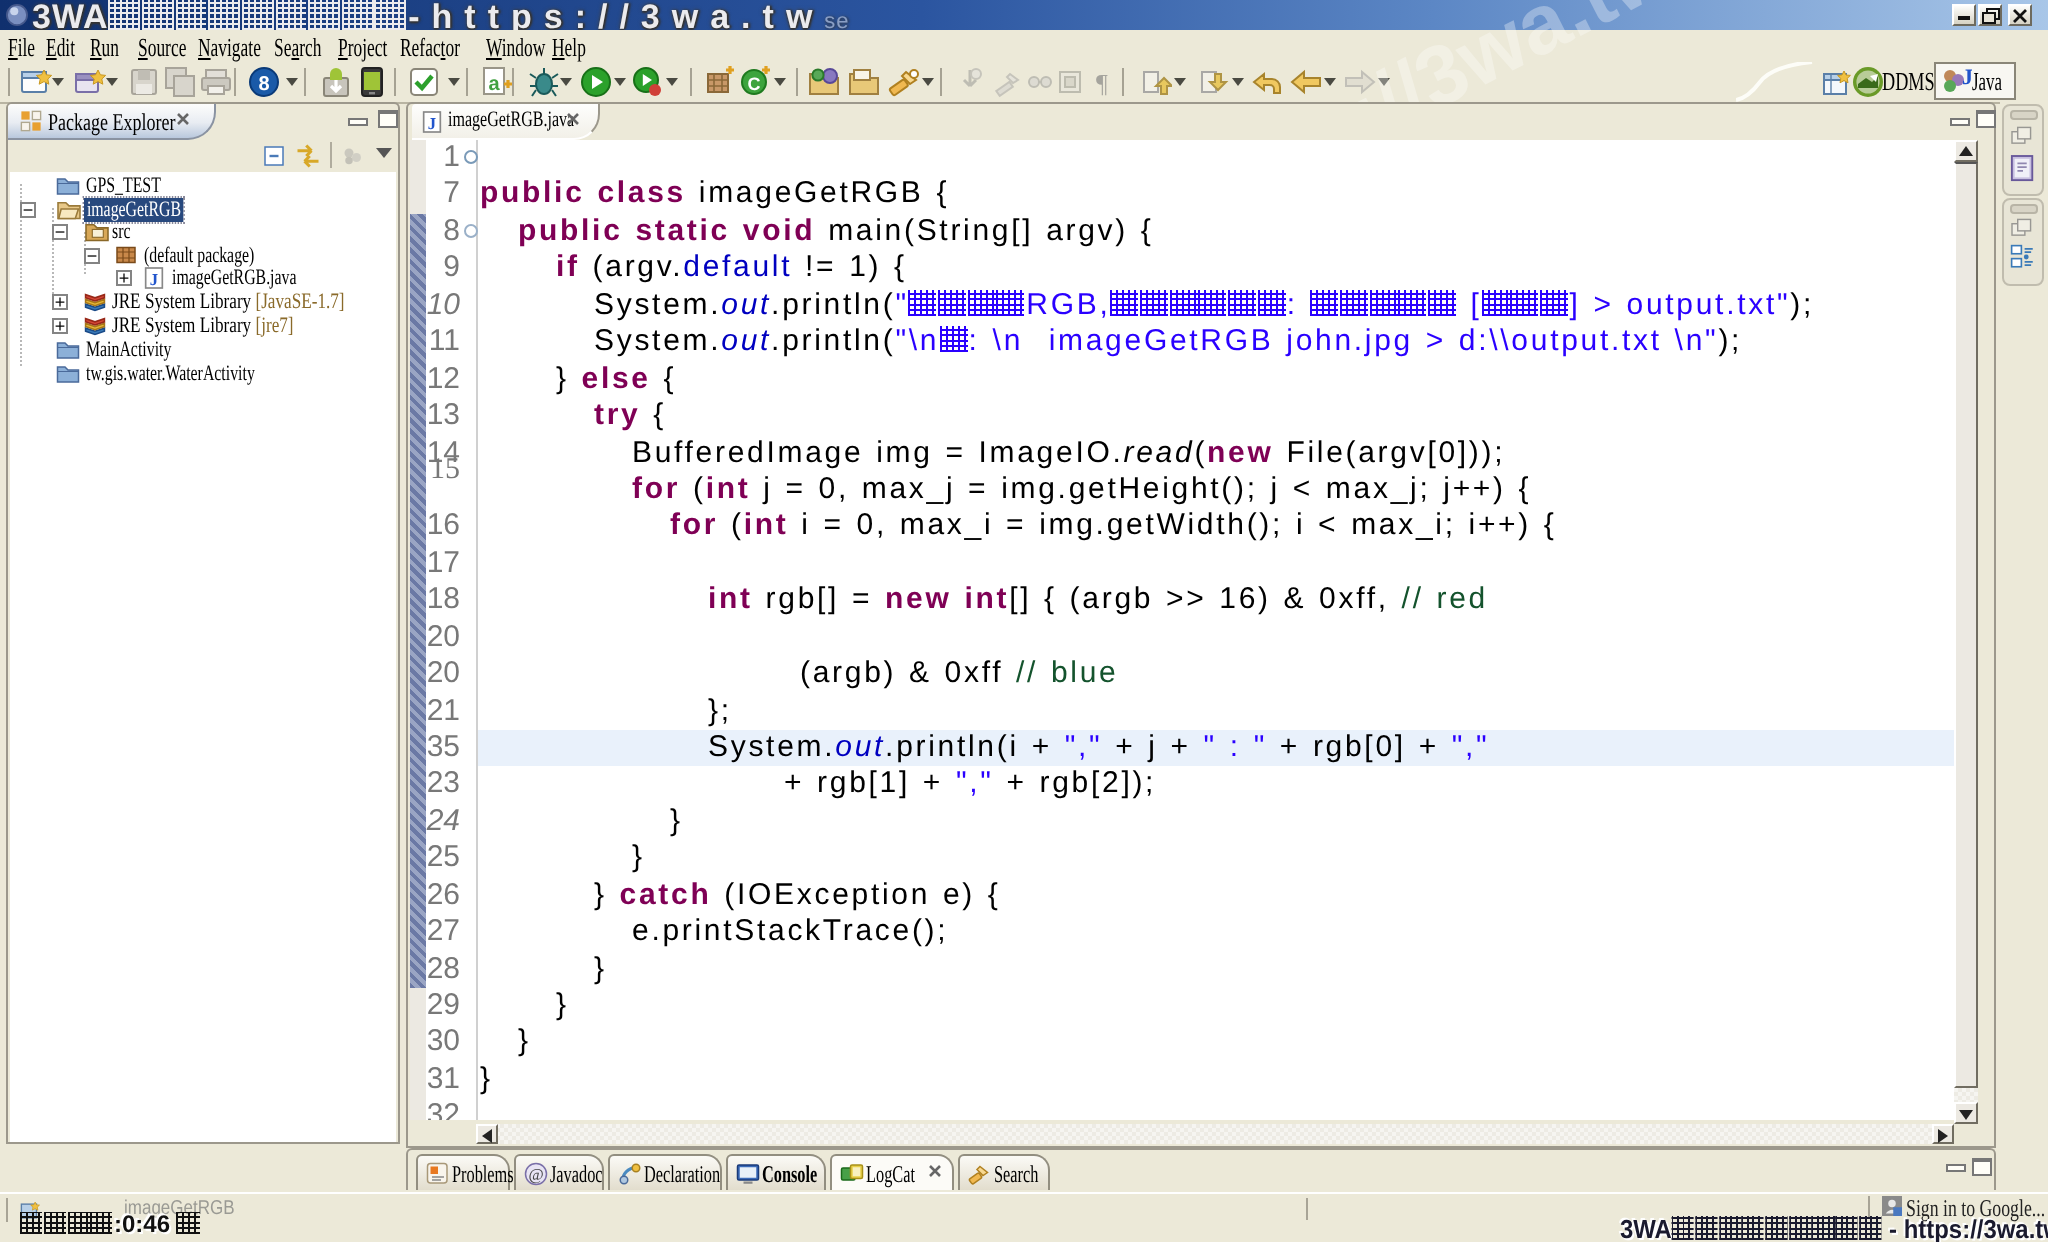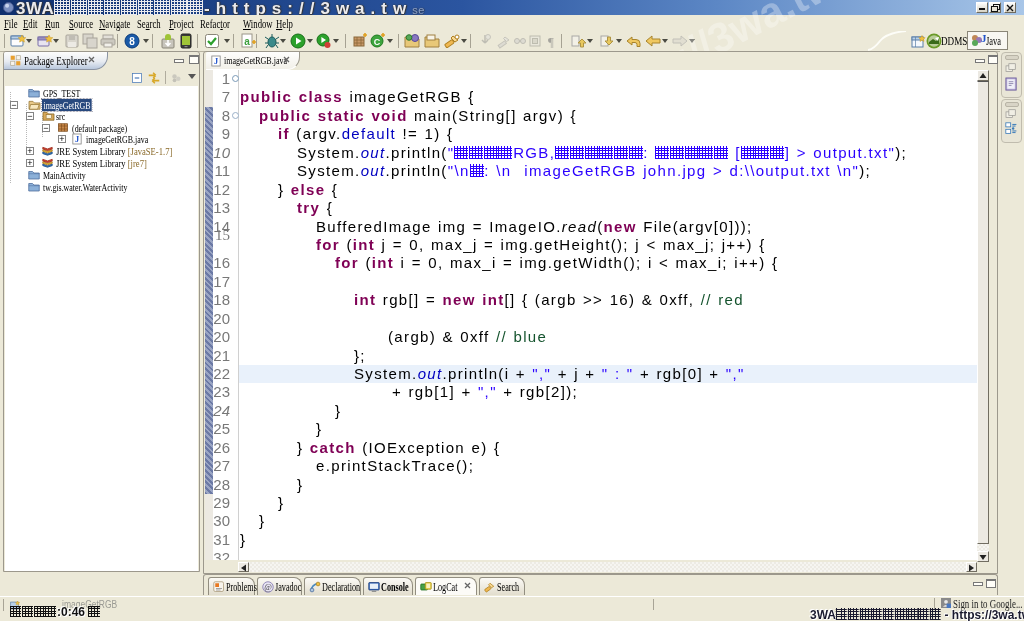--- a/index.html
+++ b/index.html
@@ -409,21 +409,21 @@
         <div class="ln" style="top:111px;">12</div>
         <div class="ln" style="top:129px;">13</div>
         <div class="ln" style="top:148px;">14</div>
         <div class="ln" style="top:156px;font-family:Liberation Serif, serif;">15</div>
         <div class="ln" style="top:184px;">16</div>
         <div class="ln" style="top:203px;">17</div>
         <div class="ln" style="top:221px;">18</div>
         <div class="ln" style="top:240px;">20</div>
         <div class="ln" style="top:258px;">20</div>
         <div class="ln" style="top:277px;">21</div>
-        <div class="ln" style="top:295px;">22</div>
+        <div class="ln" style="top:295px;">35</div>
         <div class="ln" style="top:313px;">23</div>
         <div class="ln" style="top:332px;font-style:italic;">24</div>
         <div class="ln" style="top:350px;">25</div>
         <div class="ln" style="top:369px;">26</div>
         <div class="ln" style="top:387px;">27</div>
         <div class="ln" style="top:406px;">28</div>
         <div class="ln" style="top:424px;">29</div>
         <div class="ln" style="top:442px;">30</div>
         <div class="ln" style="top:461px;">31</div>
         <div class="ln" style="top:479px;">32</div>
@@ -437,21 +437,21 @@
       <div class="cl" style="top:18px;"><span class="k">public</span> <span class="k">class</span> imageGetRGB {</div>
       <div class="cl" style="top:55px;left:38px;"><span class="k">if</span> (argv.<span class="f">default</span> != 1) {</div>
       <div class="cl" style="top:74px;left:57px;">System.<span class="f it">out</span>.println(<span class="s">"<span class="cj"></span><span class="cj"></span><span class="cj"></span><span class="cj"></span>RGB,<span class="cj"></span><span class="cj"></span><span class="cj"></span><span class="cj"></span><span class="cj"></span><span class="cj"></span><span style="display:inline-block;width:12px;">:</span><span class="cj"></span><span class="cj"></span><span class="cj"></span><span class="cj"></span><span class="cj"></span> [<span class="cj"></span><span class="cj"></span><span class="cj"></span>] &gt; output.txt"</span>);</div>
       <div class="cl" style="top:92px;left:57px;">System.<span class="f it">out</span>.println(<span class="s">"\n<span class="cj"></span><span style="display:inline-block;width:12px;">:</span>\n&nbsp;&nbsp;imageGetRGB john.jpg &gt; d:\\output.txt \n"</span>);</div>
       <div class="cl" style="top:111px;left:38px;">} <span class="k">else</span> {</div>
       <div class="cl" style="top:129px;left:57px;"><span class="k">try</span> {</div>
       <div class="cl" style="top:148px;left:76px;">BufferedImage img = ImageIO.<span class="it">read</span>(<span class="k">new</span> File(argv[0]));</div>
       <div class="cl" style="top:166px;left:76px;"><span class="k">for</span> (<span class="k">int</span> j = 0, max_j = img.getHeight(); j &lt; max_j; j++) {</div>
       <div class="cl" style="top:184px;left:95px;text-align:right;"><span class="k">for</span> (<span class="k">int</span> i = 0, max_i = img.getWidth(); i &lt; max_i; i++) {</div>
       <div class="cl" style="top:221px;left:114px;"><span class="k">int</span> rgb[] = <span class="k">new</span> <span class="k">int</span>[] { (argb &gt;&gt; 16) &amp; 0xff, <span class="c">// red</span></div>
-      <div class="cl" style="top:258px;left:148px;text-align:right;">(argb) &amp; 0xff <span class="c">// blue</span></div>
+      <div class="cl" style="top:258px;left:160px;text-align:right;">(argb) &amp; 0xff <span class="c">// blue</span></div>
       <div class="cl" style="top:277px;left:114px;">};</div>
       <div class="cl" style="top:295px;left:114px;">System.<span class="f it">out</span>.println(i + <span class="s">","</span> + j + <span class="s">" : "</span> + rgb[0] + <span class="s">","</span></div>
       <div class="cl" style="top:313px;left:152px;">+ rgb[1] + <span class="s">","</span> + rgb[2]);</div>
       <div class="cl" style="top:332px;left:95px;">}</div>
       <div class="cl" style="top:350px;left:76px;">}</div>
       <div class="cl" style="top:369px;left:57px;">} <span class="k">catch</span> (IOException e) {</div>
       <div class="cl" style="top:387px;left:76px;">e.printStackTrace();</div>
       <div class="cl" style="top:406px;left:57px;">}</div>
       <div class="cl" style="top:424px;left:38px;">}</div>
       <div class="cl" style="top:442px;left:19px;">}</div>

